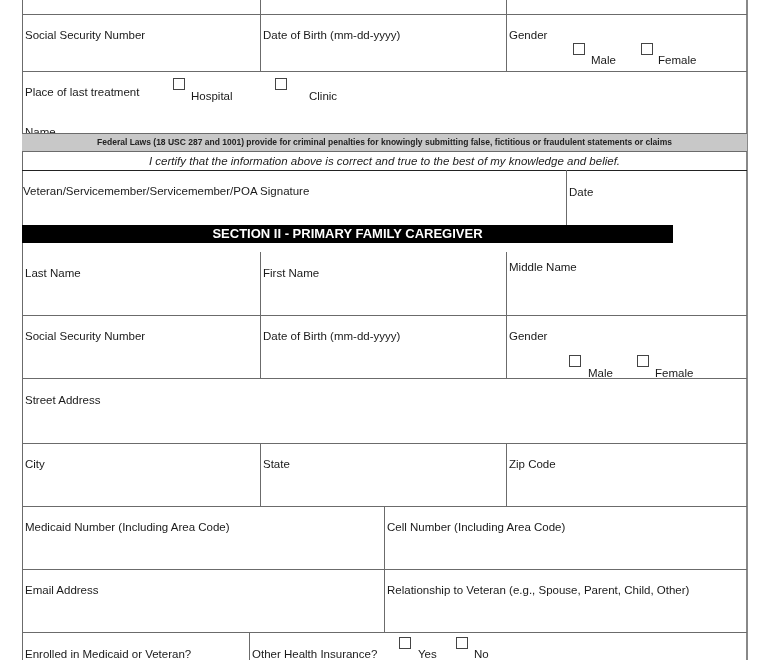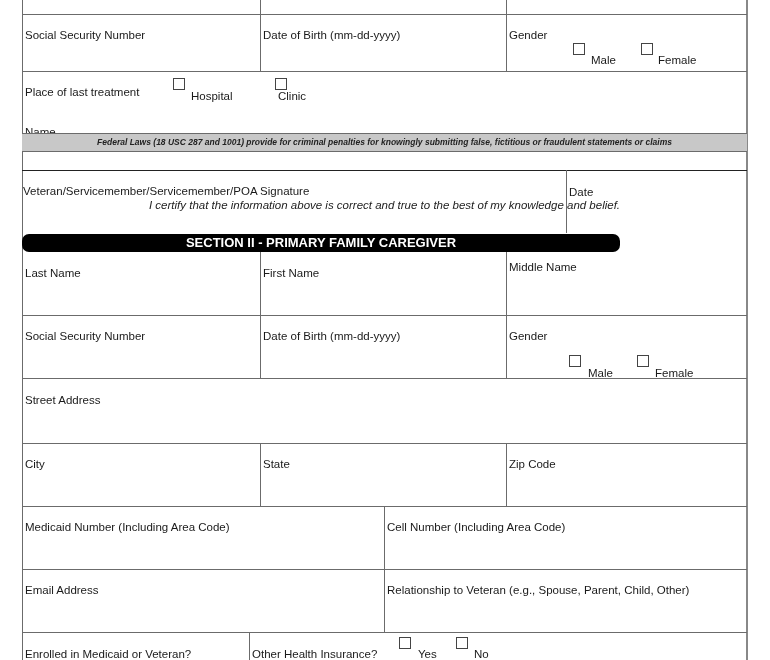--- a/index.html
+++ b/index.html
@@ -3,22 +3,22 @@
 <meta charset="utf-8">
 <style>
   html, body { margin:0; padding:0; background:#ffffff; }
   body { width:770px; height:660px; position:relative; overflow:hidden;
          font-family:"Liberation Sans", sans-serif; color:#111; }
   .hline { position:absolute; height:1px; background:#6b6b6b; }
   .vline { position:absolute; width:1px; background:#6b6b6b; }
   .lbl { position:absolute; font-size:11.5px; line-height:13px; white-space:nowrap; color:#1a1a1a;margin-top:12px; }
   .cb { position:absolute; width:12px; height:12px; border:1px solid #444; box-sizing:border-box; background:#fff; cursor:pointer; }
   .gray-band { position:absolute; background:#c8c8c8; border-top:1px solid #6b6b6b; border-bottom:1px solid #6b6b6b; box-sizing:border-box;
-               font-size:8.5px; font-weight:bold; text-align:center; line-height:16px; color:#222; white-space:nowrap;font-style:italic; }
-  .cert { position:absolute; font-size:11.5px; font-style:italic; text-align:center; line-height:18px; color:#222; white-space:nowrap;margin-top:44px; }
+               font-size:8.5px; font-weight:bold; text-align:center; line-height:16px; color:#222; white-space:nowrap; }
+  .cert { position:absolute; font-size:11.5px; font-style:italic; text-align:center; line-height:18px; color:#222; white-space:nowrap; }
   .black-band { position:absolute; background:#000; color:#fff; font-weight:bold; font-size:13px; text-align:center; line-height:18px; white-space:nowrap; }
   .field { position:absolute; cursor:text; }
 </style>
 </head>
 <body>
 
 <div class="vline" style="left:22px; top:0; height:660px;"></div>
 <div class="vline" style="left:746px; top:0; height:660px; width:2px; background:#888;"></div>
 
 <div class="vline" style="left:260px; top:0; height:14px;"></div>
@@ -35,36 +35,36 @@
 <div class="cb" style="left:573px; top:43px;"></div>
 <div class="lbl" style="left:591px; top:42px;">Male</div>
 <div class="cb" style="left:641px; top:43px;"></div>
 <div class="lbl" style="left:658px; top:42px;">Female</div>
 <div class="hline" style="left:22px; top:71px; width:725px;"></div>
 
 <div class="lbl" style="left:25px; top:74px;">Place of last treatment</div>
 <div class="cb" style="left:173px; top:78px;"></div>
 <div class="lbl" style="left:191px; top:78px;">Hospital</div>
 <div class="cb" style="left:275px; top:78px;"></div>
-<div class="lbl" style="left:278px; top:78px;">Clinic</div>
+<div class="lbl" style="left:309px; top:78px;">Clinic</div>
 <div class="field" style="left:23px; top:108px; width:723px; height:25px;"></div>
 <div class="lbl" style="left:25px; top:114px;">Name</div>
 
 <div class="gray-band" style="left:22px; top:133px; width:725px; height:19px;">Federal Laws (18 USC 287 and 1001) provide for criminal penalties for knowingly submitting false, fictitious or fraudulent statements or claims</div>
 
 <div class="cert" style="left:22px; top:152px; width:725px; height:18px;">I certify that the information above is correct and true to the best of my knowledge and belief.</div>
 <div class="hline" style="left:22px; top:170px; width:725px; background:#222;"></div>
 
 <div class="field" style="left:23px; top:171px; width:543px; height:62px;"></div>
 <div class="lbl" style="left:23px; top:173px;">Veteran/Servicemember/Servicemember/POA Signature</div>
 <div class="vline" style="left:566px; top:170px; height:63px;"></div>
 <div class="field" style="left:567px; top:171px; width:179px; height:62px;"></div>
 <div class="lbl" style="left:569px; top:174px;">Date</div>
 
-<div class="black-band" style="left:22px; top:234px; width:598px; height:18px;border-radius:7px;">SECTION II - PRIMARY FAMILY CAREGIVER</div>
+<div class="black-band" style="left:22px; top:225px; width:651px; height:18px;">SECTION II - PRIMARY FAMILY CAREGIVER</div>
 
 <div class="field" style="left:23px; top:252px; width:237px; height:63px;"></div>
 <div class="lbl" style="left:25px; top:255px;">Last Name</div>
 <div class="vline" style="left:260px; top:252px; height:63px;"></div>
 <div class="field" style="left:261px; top:252px; width:245px; height:63px;"></div>
 <div class="lbl" style="left:263px; top:255px;">First Name</div>
 <div class="vline" style="left:506px; top:252px; height:63px;"></div>
 <div class="field" style="left:507px; top:252px; width:239px; height:63px;"></div>
 <div class="lbl" style="left:509px; top:249px;">Middle Name</div>
 <div class="hline" style="left:22px; top:315px; width:725px;"></div>

